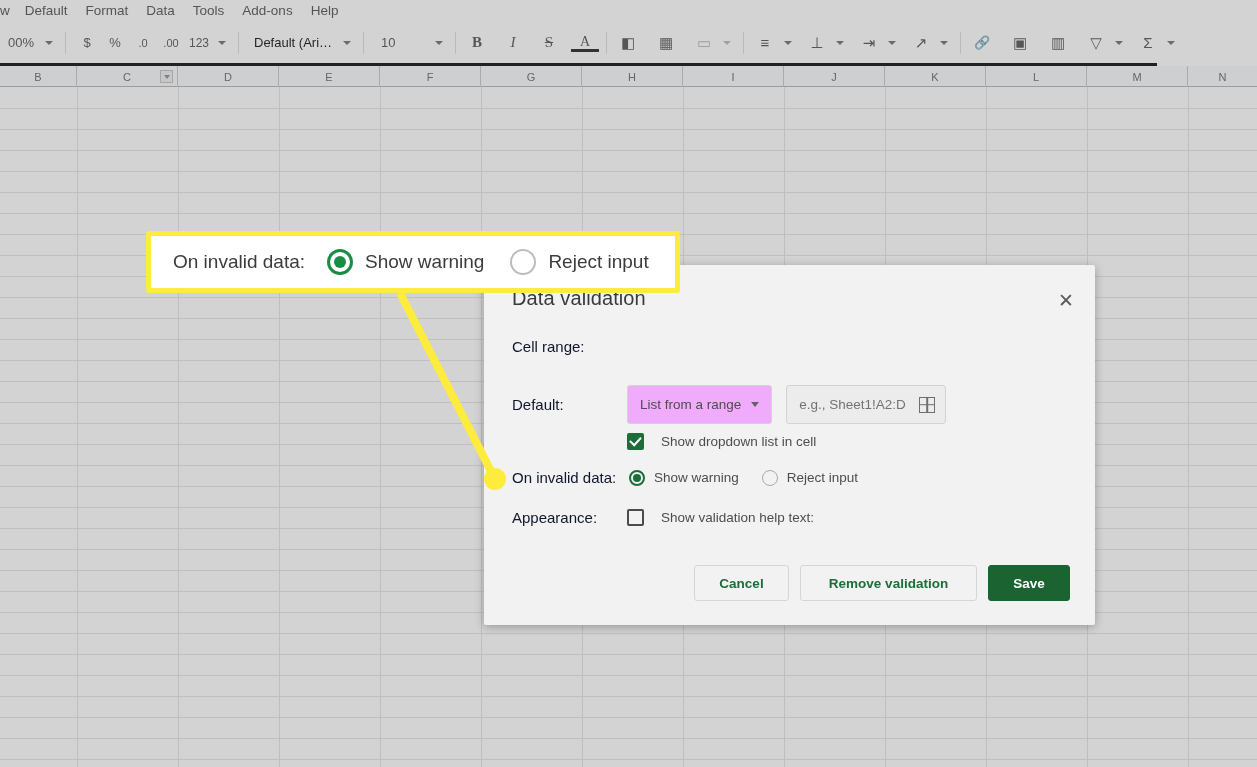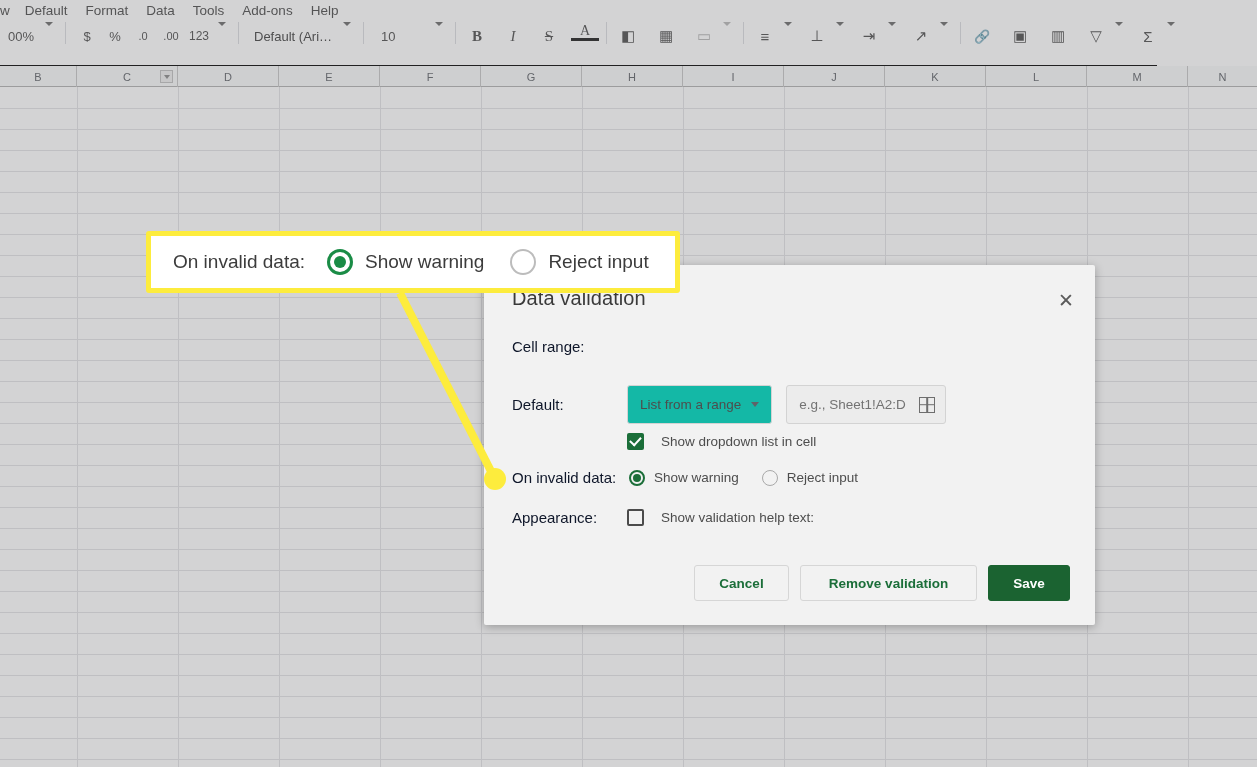--- a/index.html
+++ b/index.html
@@ -28,22 +28,22 @@
     white-space: nowrap;
     cursor: default;
   }
   .menu-item.partial { padding-left: 0px; padding-right: 6px; }
 
   
   .toolbar {
     position: absolute; top: 22px; left: 0;
     width: 1157px; height: 44px;
     background: #ffffff;
-    display: flex; 
-    border-bottom: 1px solid #000000;
+    display: flex; align-items: center;
+    border-bottom: 3px solid #000000;
   }
   .tb {
     display: flex; align-items: center; justify-content: center;
     height: 28px; min-width: 28px;
     color: #4d4d4d;
     font-size: 13px;
     cursor: default;
     flex: none;
   }
   .tb-zoom { min-width: 40px; font-size: 13px; padding-left: 2px; }
@@ -56,21 +56,21 @@
     flex: none;
   }
   .sep {
     width: 1px; height: 22px;
     background: #dadce0;
     margin: 0 7px;
     flex: none;
   }
   .tb-font {
     min-width: 92px; justify-content: flex-start;
-    padding-left: 8px; font-size: 13px; color: #404040;
+    padding-left: 8px; font-size: 13px; color: #000000;
   }
   .tb-size {
     min-width: 46px; justify-content: flex-start;
     padding-left: 10px; font-size: 13px; color: #4d4d4d;
   }
   .tb-bold { font-weight: bold; font-size: 15px; font-family: "Liberation Serif", serif; }
   .tb-ital { font-style: italic; font-size: 15px; font-family: "Liberation Serif", serif; }
   .tb-strike { text-decoration: line-through; font-size: 15px; font-family: "Liberation Serif", serif; }
   .tb-underA {
     font-size: 14px; font-family: "Liberation Serif", serif;
@@ -193,21 +193,21 @@
   }
   .grid-icon::after {
     content: ""; position: absolute;
     top: 0; bottom: 0; left: 50%;
     width: 1.6px; background: #6e6e6e;
     transform: translateX(-50%);
   }
 
   .dropdown {
     height: 39px;
-    background: #14b8a6;
+    background: #f0abfc;
     border: 1px solid #d3d3d3;
     border-radius: 3px;
     display: flex; align-items: center;
     padding: 0 12px;
     font-size: 13.5px; color: #4d4d4d;
     white-space: nowrap;
   }
   .dd-caret {
     width: 0; height: 0;
     border-left: 4.5px solid transparent;

